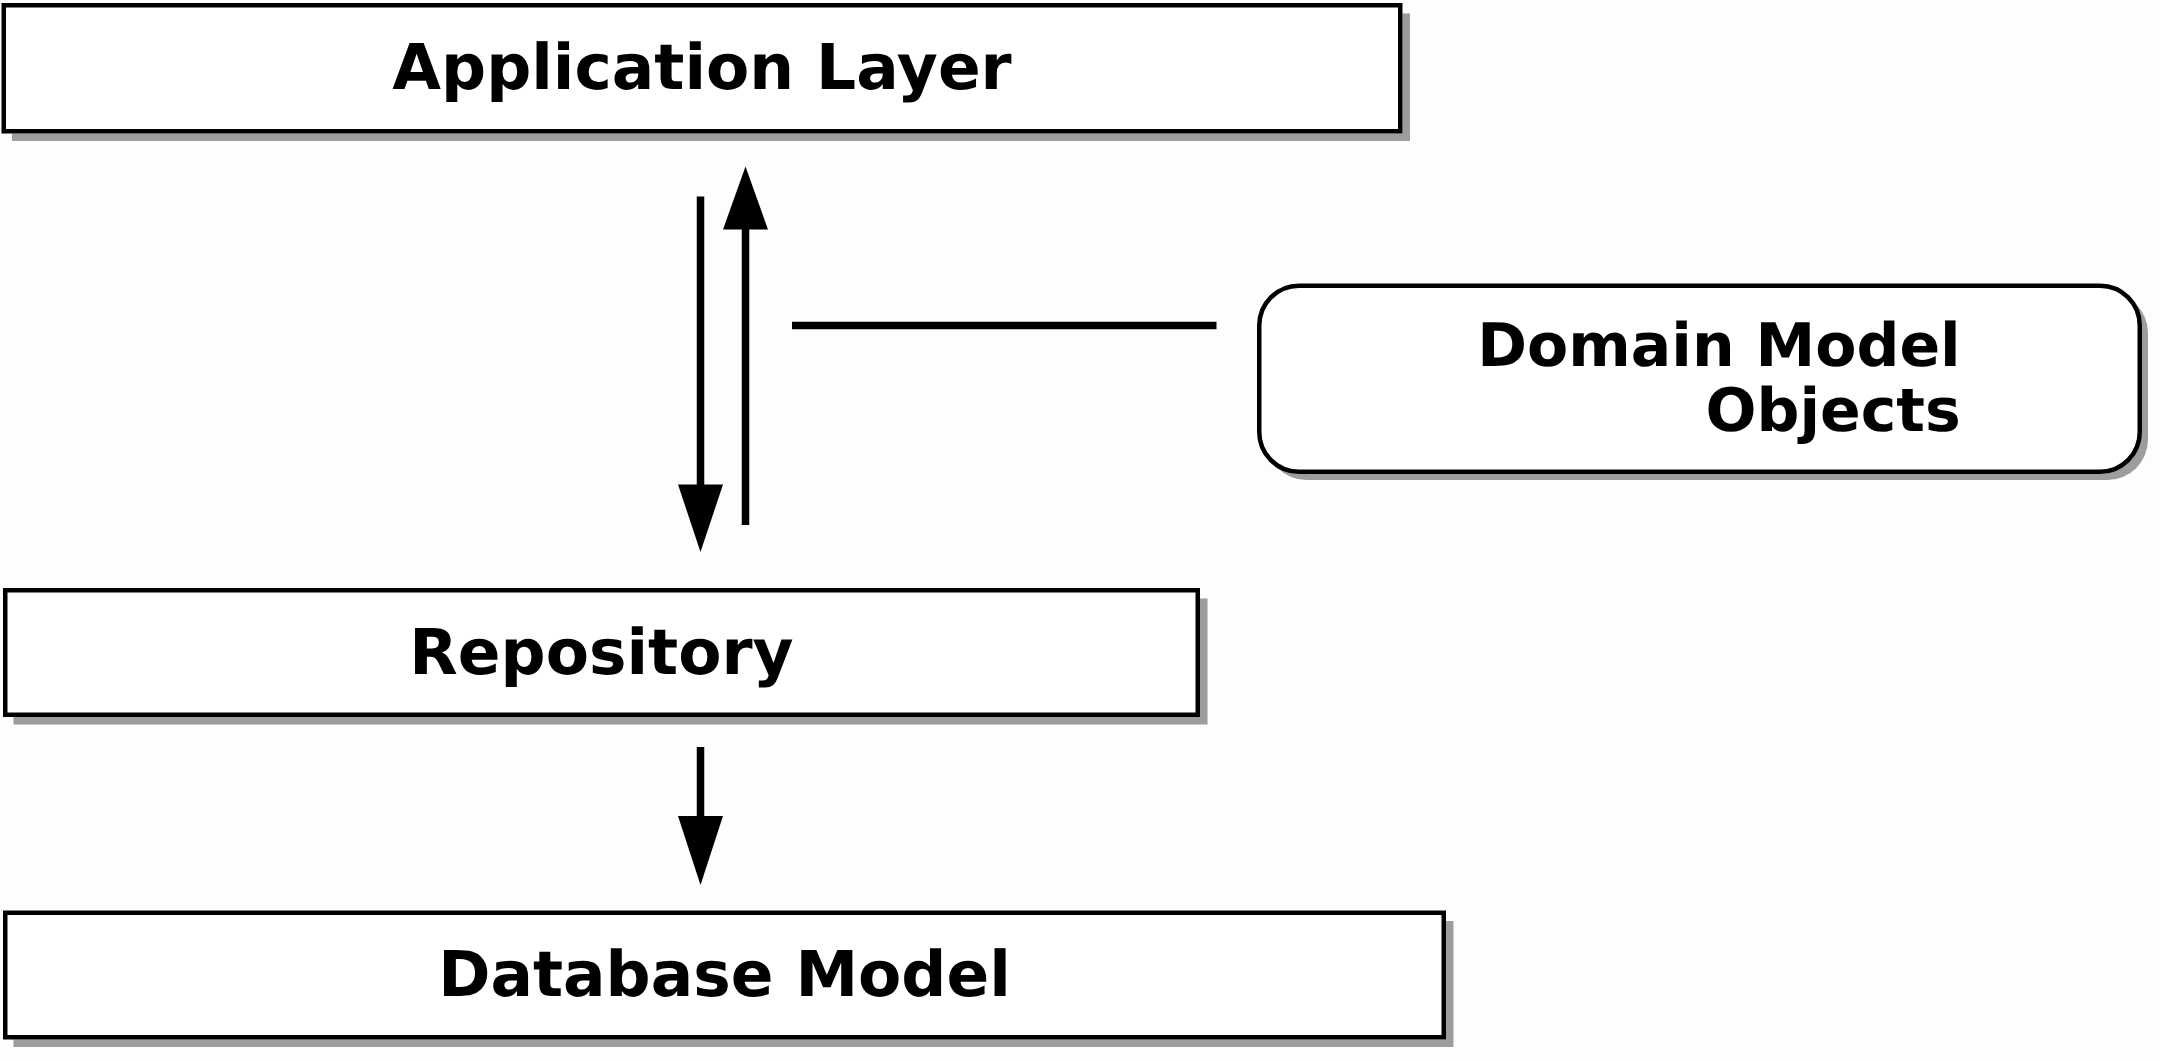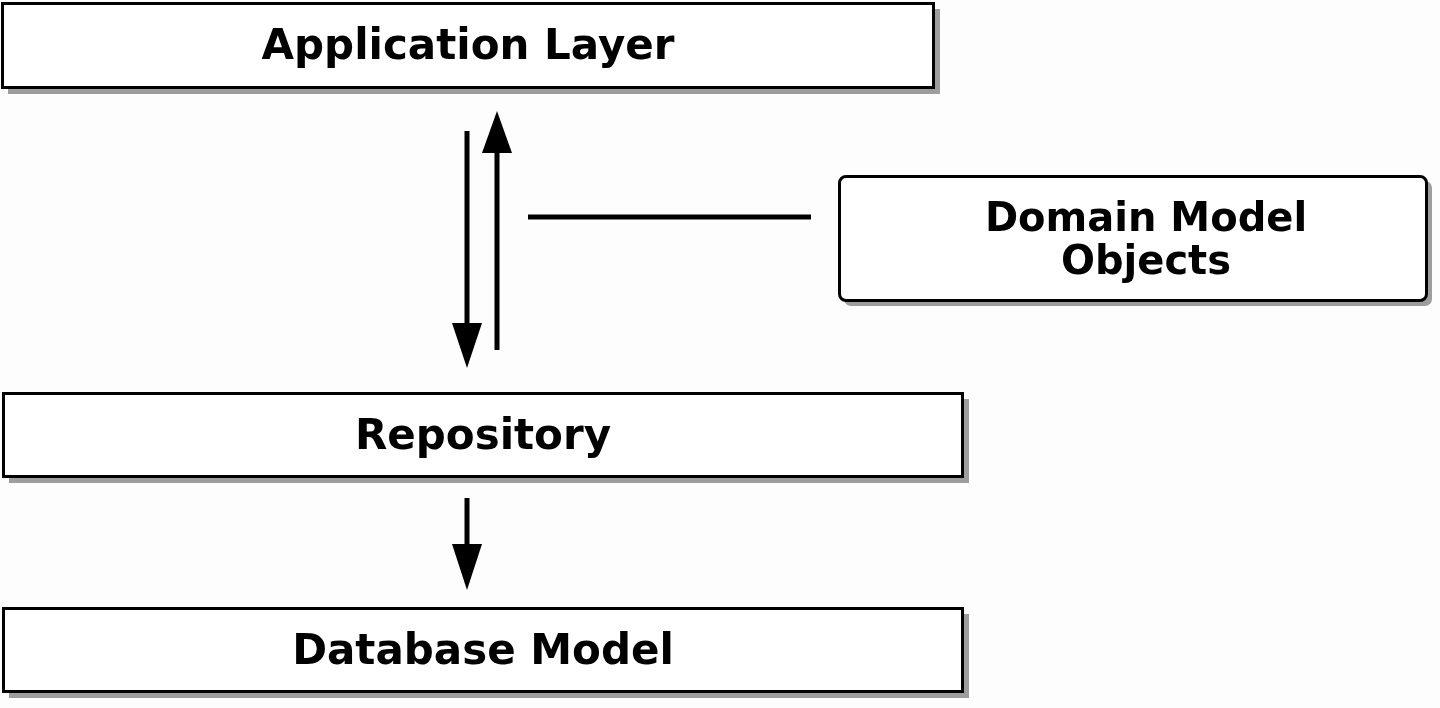--- a/index.html
+++ b/index.html
@@ -21,41 +21,42 @@
 
   
   .node {
     position: absolute;
     box-sizing: border-box;
     background: #ffffff;
     border: 3px solid #000000;
     display: flex;
     align-items: center;
     justify-content: center;
-    text-align: center;
+    text-align: right;
     color: #000000;
     font-family: "DejaVu Sans", sans-serif;
     font-weight: bold;
     line-height: 1.06;
     white-space: pre-line;
     user-select: none;
   }
   .node.rect {
     box-shadow: 6px 6px 0 -1px rgba(140,140,140,0.85);
   }
   .node.rounded {
-    border-radius: 8px;
+    border-radius: 28px;
     box-shadow: 5px 5px 0 -1px rgba(140,140,140,0.85);
+    margin-top: 14px;
   }
 
   #node-application {
     left: 1px;  top: 2px;   width: 934px; height: 87px;  font-size: 42px;
   }
   #node-repository {
-    left: 2px;  top: 392px; width: 962px; height: 86px;  font-size: 42px;
+    left: 2px;  top: 392px; width: 798px; height: 86px;  font-size: 42px;
   }
   #node-database {
     left: 2px;  top: 607px; width: 962px; height: 86px;  font-size: 42px;
   }
   #node-domain-model {
     left: 838px; top: 175px; width: 590px; height: 127px; font-size: 40px;
   }
   #node-domain-model .label {
     display: block;
     padding-left: 26px;

